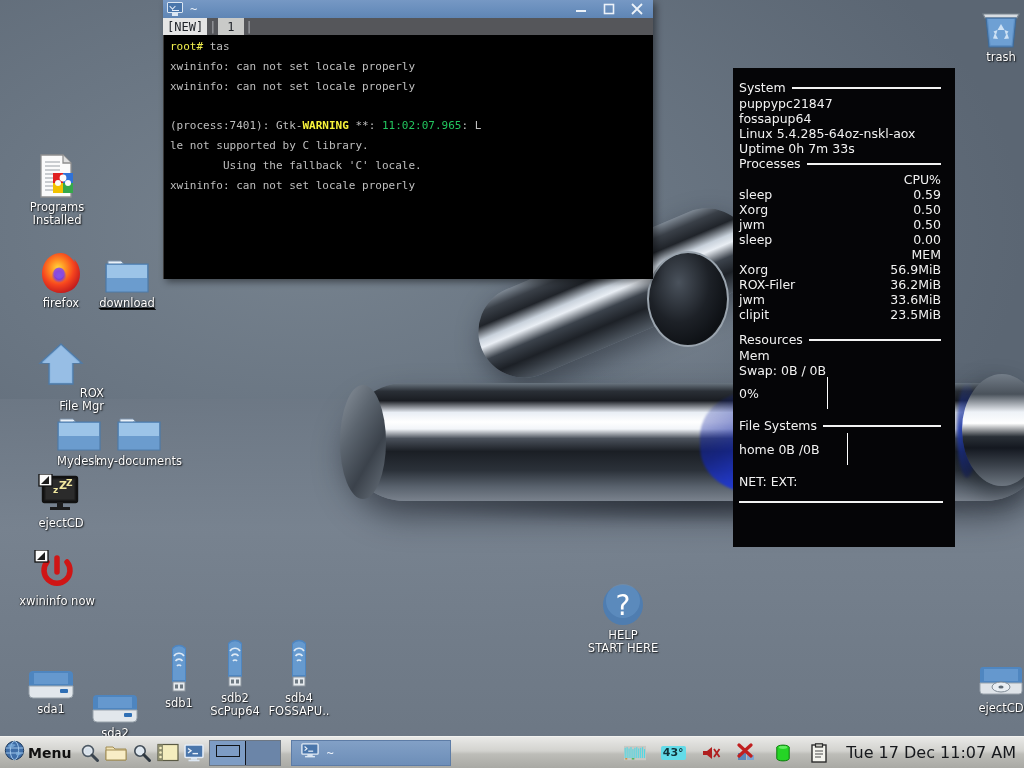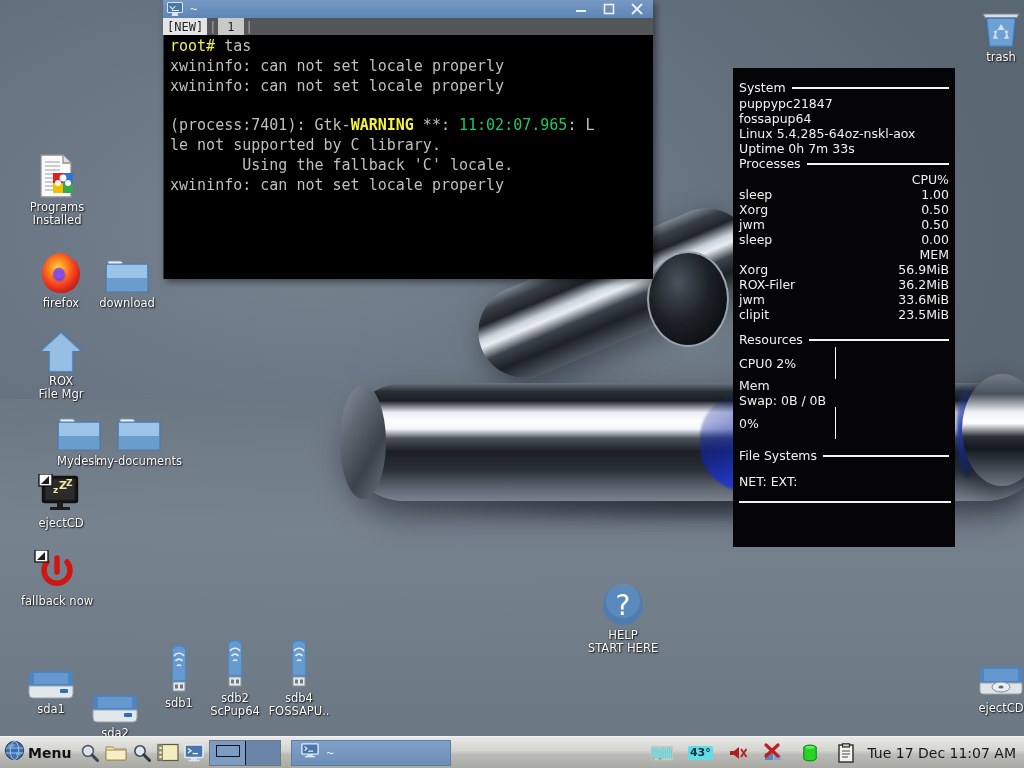--- a/index.html
+++ b/index.html
@@ -120,34 +120,34 @@
   .tw-tabs{
     height:17px;background:#55565a;display:flex;align-items:stretch;
     font-family:"DejaVu Sans Mono","Liberation Mono",monospace;font-size:12px;
   }
   .tw-tab{display:flex;align-items:center;padding:8px 4px;color:#20242a;background:#e5e5e5;}
   .tw-tab.sep{background:#55565a;color:#a8aaae;padding:0 2px;}
   .tw-tab.num{background:#c9cac8;color:#20242a;padding:0 9px;}
   .tw-body{
     height:244px;background:#000000;padding:2px 4px 0 6px;box-sizing:border-box;
     font-family:"DejaVu Sans Mono","Liberation Mono",monospace;
-    font-size:15px;line-height:19.8px;color:#bfbfbf;white-space:pre;overflow:hidden;
+    font-size:11px;line-height:19.8px;color:#bfbfbf;white-space:pre;overflow:hidden;
     border-left:1px solid #3a3a3a;
   }
   .t-prompt{color:#f2f04e;}
   .t-warn{color:#f7f23a;font-weight:bold;}
   .t-time{color:#22c55e;}
   #termwin .shadow{position:absolute;inset:0;box-shadow:3px 3px 7px rgba(0,0,0,.45);pointer-events:none;}
 
   
   #conky{
     position:absolute;left:733px;top:68px;width:222px;height:479px;
     background:#050507;color:#f2f2f2;
     font-family:"DejaVu Sans","Liberation Sans",sans-serif;font-size:12.5px;
-    padding:12px 4px 0 6px;box-sizing:border-box;line-height:15px;
+    padding:12px 12px 0 6px;box-sizing:border-box;line-height:15px;
   }
   .ck-hdr{display:flex;align-items:center;gap:6px;margin-bottom:1px;}
   .ck-hdr .txt{white-space:nowrap;}
   .ck-hdr .rule{flex:1;height:2px;background:#f2f2f2;margin-right:2px;}
   .ck-row{display:flex;justify-content:space-between;padding-right:2px;}
   .ck-right{text-align:center;}
   .ck-bar{
     height:12px;border:1.5px solid #ffffff;box-sizing:border-box;background:#050507;
   }
   .ck-bar > i{display:block;height:100%;background:#ffffff;}
@@ -175,21 +175,21 @@
   .tb-pg + .tb-pg{border-left:1px solid #10131a;}
   .tb-pg .mini{position:absolute;left:6px;top:4px;width:22px;height:10px;border:1.5px solid #101418;background:#7d9cc4;}
   .tb-tasks{flex:1;display:flex;align-items:center;padding-left:8px;gap:4px;overflow:hidden;}
   .tb-task{
     display:flex;align-items:center;gap:6px;height:26px;padding:0 8px;min-width:160px;
     background:linear-gradient(180deg,#82a0c6 0%,#6d8eb8 100%);
     border:1px solid #5d7ca6;box-sizing:border-box;
   }
   .tb-task .tx{font-size:12px;color:#ecf2fa;font-family:"DejaVu Sans Mono","Liberation Mono",monospace;}
   .tb-tray{display:flex;align-items:center;gap:14px;padding-right:4px;}
-  .tb-clock{font-size:14px;color:#16181c;padding:0 8px 0 6px;white-space:nowrap;}
+  .tb-clock{font-size:16px;color:#16181c;padding:0 8px 0 6px;white-space:nowrap;margin-left:6px;}
   .tray-ic{width:22px;height:24px;display:flex;align-items:center;justify-content:center;position:relative;}
   .tray-temp{
     background:#63dbe8;color:#12333a;font-size:11px;font-weight:bold;
     padding:1px 2px;border-radius:2px;line-height:12px;
   }
 </style>
 </head>
 <body>
 
 <div id="wallpaper">
@@ -245,33 +245,33 @@
         <stop offset="100%" stop-color="#7a3ddb" stop-opacity="0"></stop>
             </radialGradient>
           </defs>
       <path d="M23 3 C12 3 4 12 4 24 C4 35 12 43 23 43 C34 43 42 35 42 24 C42 17 39 12 36 9 C38 15 36 19 33 17 C31 9 24 5 18 6 C22 8 24 11 23 14 C18 8 10 11 9 18 C13 14 18 15 20 18 C11 20 8 28 12 34 C12 28 17 24 22 25 C30 26 33 33 30 38 C38 35 42 28 40 20 C38 12 31 3 23 3 Z" fill="url(#ff1)"></path>
       <circle cx="22" cy="25" r="9" fill="url(#ff2)"></circle>
       <circle cx="21" cy="23" r="5.5" fill="#8d4ae0" opacity=".85"></circle>
         </svg>
       </div>
       <div class="lbl">firefox</div>
     </div>
-    <div class="dicon" style="left: 84px; top: 250px;">
+    <div class="dicon" style="left: 84px; top: 250px; text-decoration: underline;">
       <div class="ic">
         <svg width="46" height="40" viewBox="0 0 46 40">
       <path d="M4 5 H17 L20 8 H17 V10 H4 Z" fill="#eaf1f8" stroke="#7d93ab" stroke-width="1"></path>
       <path d="M2 8 H44 V36 H2 Z" fill="#6f9fd0"></path>
       <path d="M2 8 H44 V36 H2 Z" fill="none" stroke="#4c7aa8" stroke-width="1.2"></path>
       <path d="M3 9 H43 V22 H3 Z" fill="#a8cdee" opacity=".8"></path>
       <path d="M3 22 H43 V35 H3 Z" fill="#6b9cce"></path>
         </svg>
       </div>
       <div class="lbl">download</div>
     </div>
-    <div class="dicon" style="left: 18px; top: 328px;">
+    <div class="dicon" style="left: 18px; top: 340px; text-align: right;">
       <div class="ic">
         <svg width="46" height="44" viewBox="0 0 46 44">
       <path d="M23 2 L44 21 H35 V42 H11 V21 H2 Z" fill="#7aa8d6" stroke="#4f7ba8" stroke-width="1.3"></path>
       <path d="M23 3.5 L42 21 H34 V41 H12 V21 H4 Z" fill="#8fb9e2"></path>
       <path d="M23 4 L40.5 21 H33 V40 H13 V21 H5.5 Z" fill="#9cc2e7" opacity=".6"></path>
         </svg>
       </div>
       <div class="lbl">ROX
 File Mgr</div>
     </div>
@@ -317,21 +317,21 @@
     </div>
     <div class="dicon" style="left: 14px; top: 548px;">
       <div class="ic">
         <svg width="46" height="44" viewBox="0 0 46 44">
       <path d="M23 8 V22" stroke="#d01515" stroke-width="5.5" stroke-linecap="round"></path>
       <path d="M13 12 A13 13 0 1 0 33 12" stroke="#d01515" stroke-width="5.5" fill="none" stroke-linecap="round"></path>
       <rect x="1" y="0" width="13" height="12" fill="#fbfbfb" stroke="#111" stroke-width="1.3"></rect>
       <path d="M3 10 L11 2 L11 10 Z" fill="#1c1c1c"></path>
         </svg>
       </div>
-      <div class="lbl">fallback now</div>
+      <div class="lbl">xwininfo now</div>
     </div>
     <div class="dicon" style="left: 958px; top: 4px;">
       <div class="ic">
         <svg width="42" height="44" viewBox="0 0 42 44">
       <path d="M3 8 H39 L37 12 H5 Z" fill="#d8dde2" stroke="#7b858f" stroke-width="1.2"></path>
       <path d="M6 12 L9 41 H33 L36 12 Z" fill="#5d8fc4" stroke="#3f6b99" stroke-width="1.2"></path>
       <path d="M8 13 L10.5 39 H31.5 L34 13 Z" fill="#6ea0d4"></path>
       <g fill="#cfe2f5">
         <path d="M21 18 L24.5 24 H17.5 Z"></path>
         <path d="M27 27 L24 33 L29 32.5 Z"></path>
@@ -493,21 +493,21 @@
     <span class="txt">Processes</span>
     <span class="rule"></span>
   </div>
   <div class="ck-row">
     <span></span>
       <span class="ck-right">CPU%</span>
   </div>
   <div id="ck-cpu-list">
       <div class="ck-row">
         <span>sleep</span>
-        <span class="ck-right">1.00</span>
+        <span class="ck-right">0.59</span>
       </div>
       <div class="ck-row">
         <span>Xorg</span>
         <span class="ck-right">0.50</span>
       </div>
       <div class="ck-row">
         <span>jwm</span>
         <span class="ck-right">0.50</span>
       </div>
       <div class="ck-row">
@@ -536,40 +536,40 @@
       <div class="ck-row">
         <span>clipit</span>
         <span class="ck-right">23.5MiB</span>
       </div>
     </div>
 
   <div class="ck-gap"></div>
   <div class="ck-hdr">
     <span class="txt">Resources</span>
     <span class="rule"></span>
-  </div>
-  <div class="ck-barrow">
-    <span class="lab">CPU0 2%</span>
-    <span class="bw">
-      <span class="ck-bar"><i id="bar-cpu0" style="width: 2%;"></i></span>
-    </span>
   </div>
   <div>Mem</div>
   <div>Swap: 0B   / 0B</div>
   <div class="ck-barrow">
     <span class="lab">0%</span>
     <span class="bw">
       <span class="ck-bar"><i id="bar-swap" style="width: 0%;"></i></span>
     </span>
   </div>
 
   <div class="ck-gap"></div>
   <div class="ck-hdr">
     <span class="txt">File Systems</span>
     <span class="rule"></span>
+  </div>
+  <div class="ck-barrow">
+    <span class="lab">home 0B  /0B</span>
+    <span class="bw" style="width:96px">
+      <span class="ck-bar"><i id="bar-fs" style="width: 0%;"></i></span>
+    </span>
   </div>
 
   <div class="ck-gap"></div>
   <div>NET: EXT:</div>
   <div class="ck-footrule"></div>
 </div>
 
 <div id="taskbar">
   <div class="tb-menu">
     <span>

